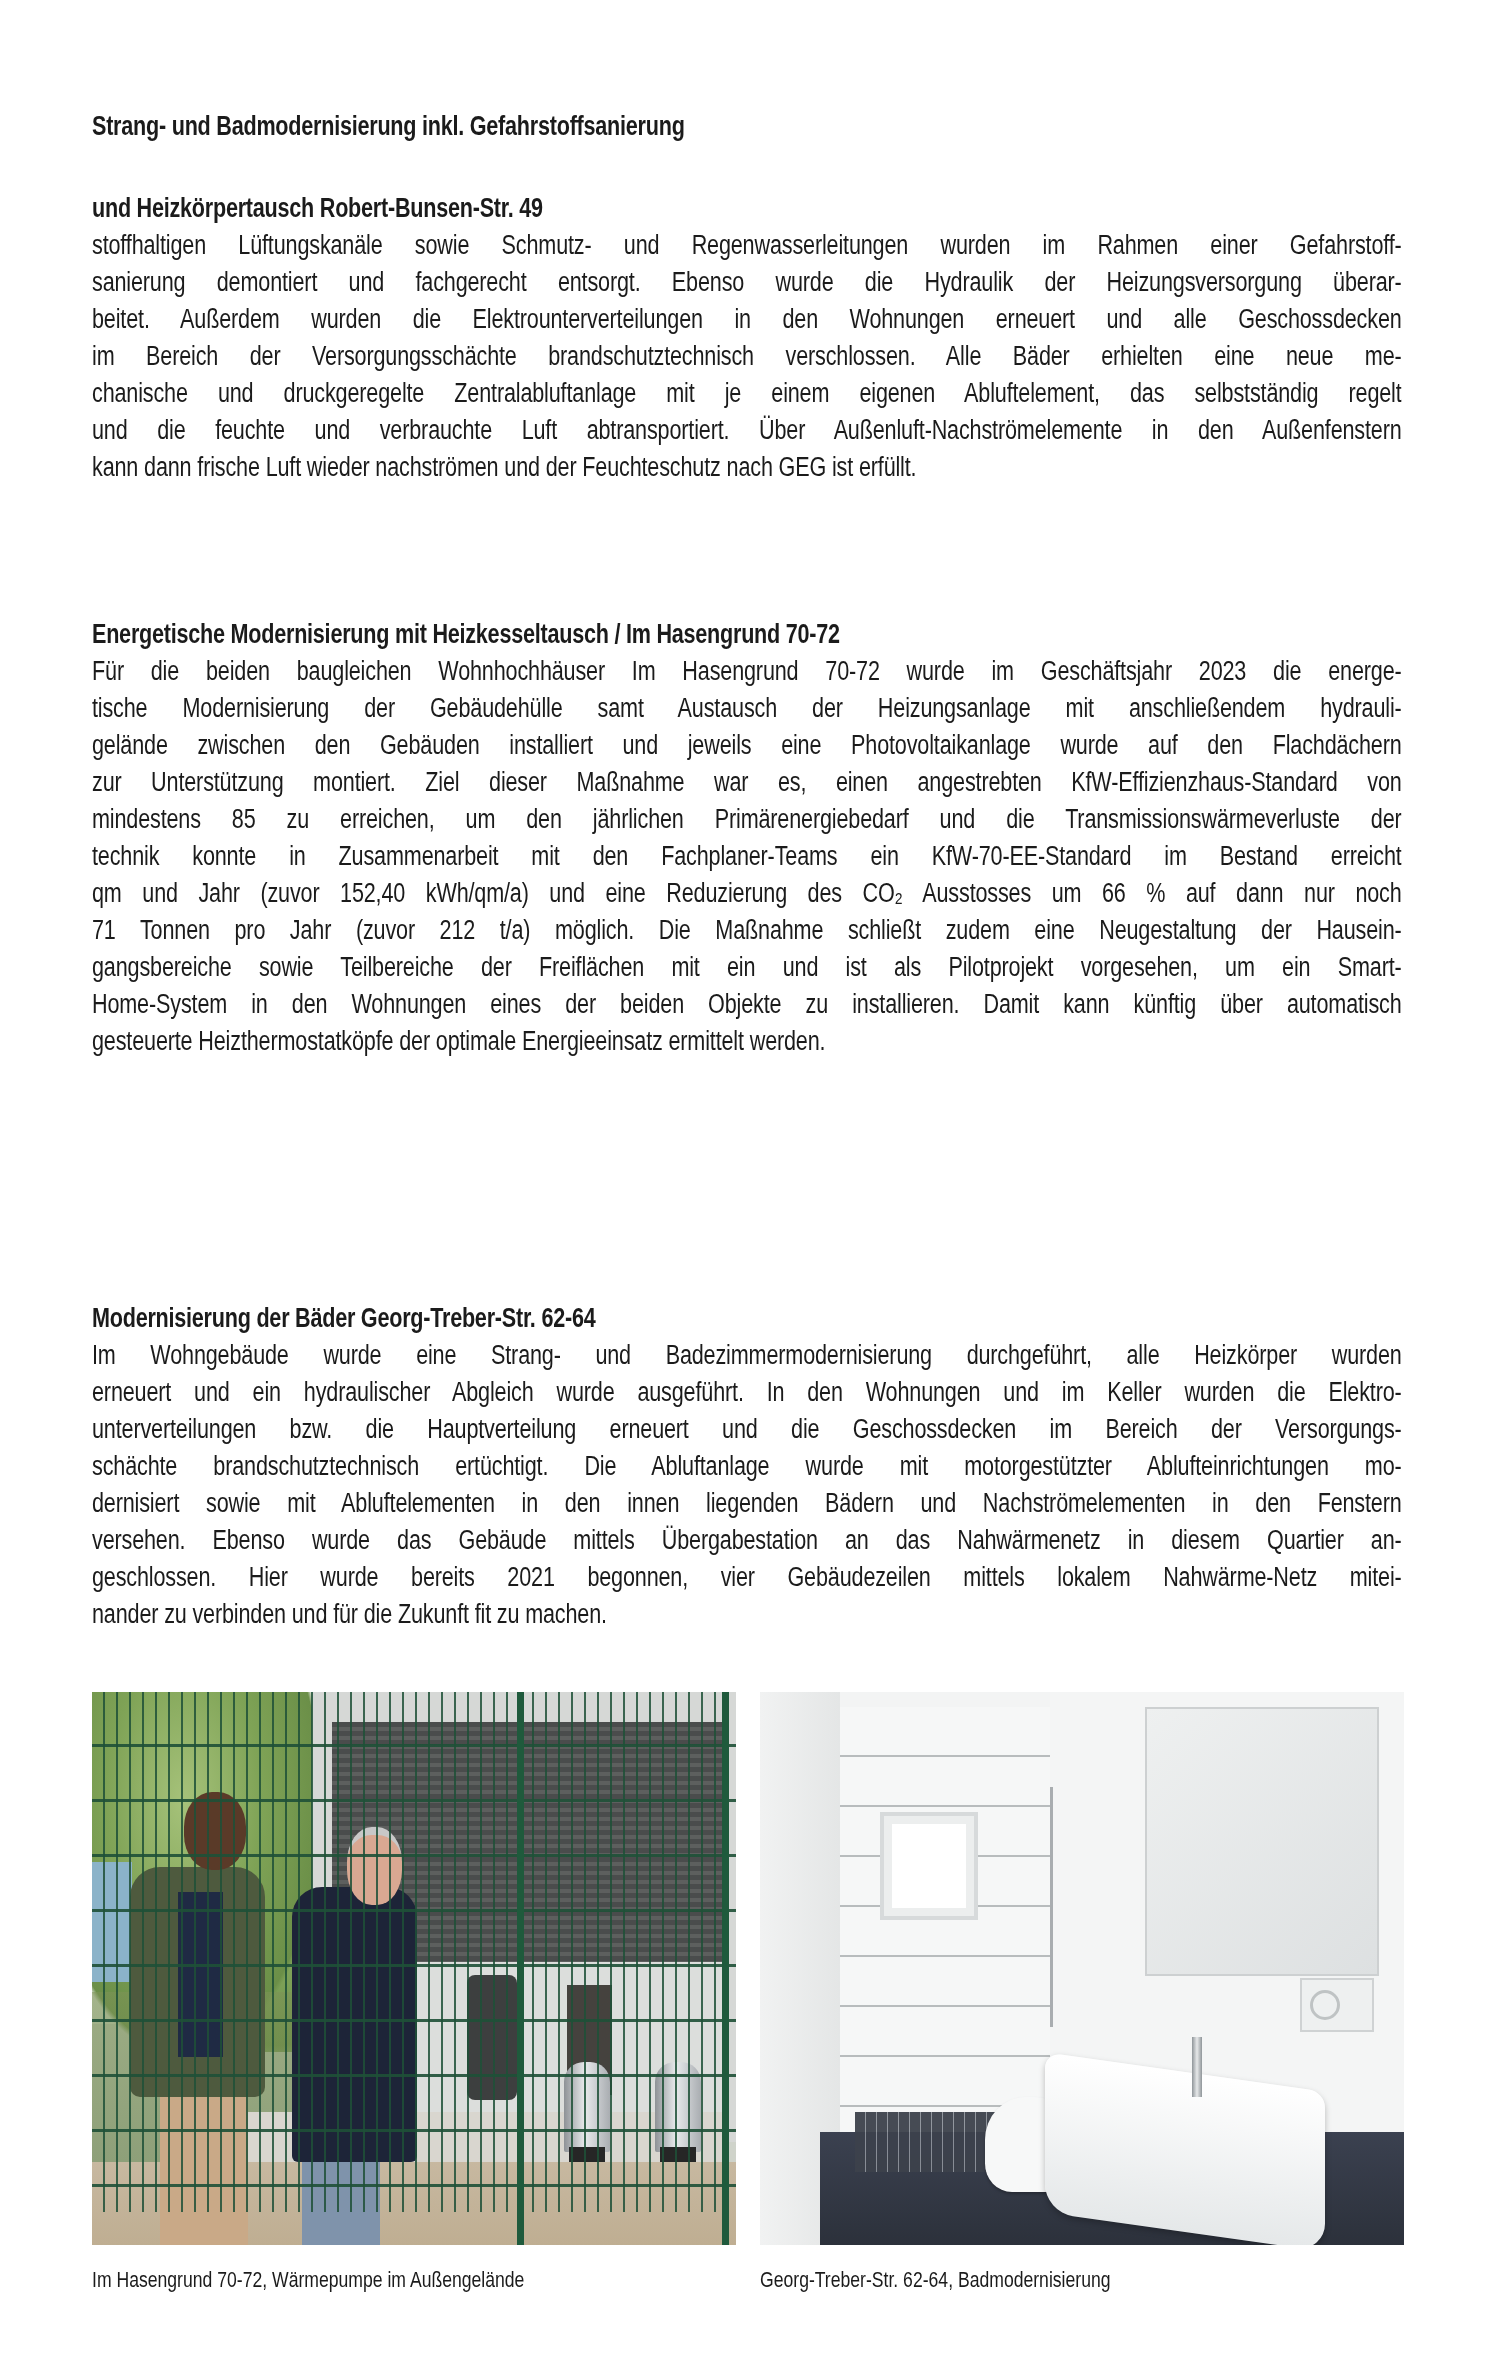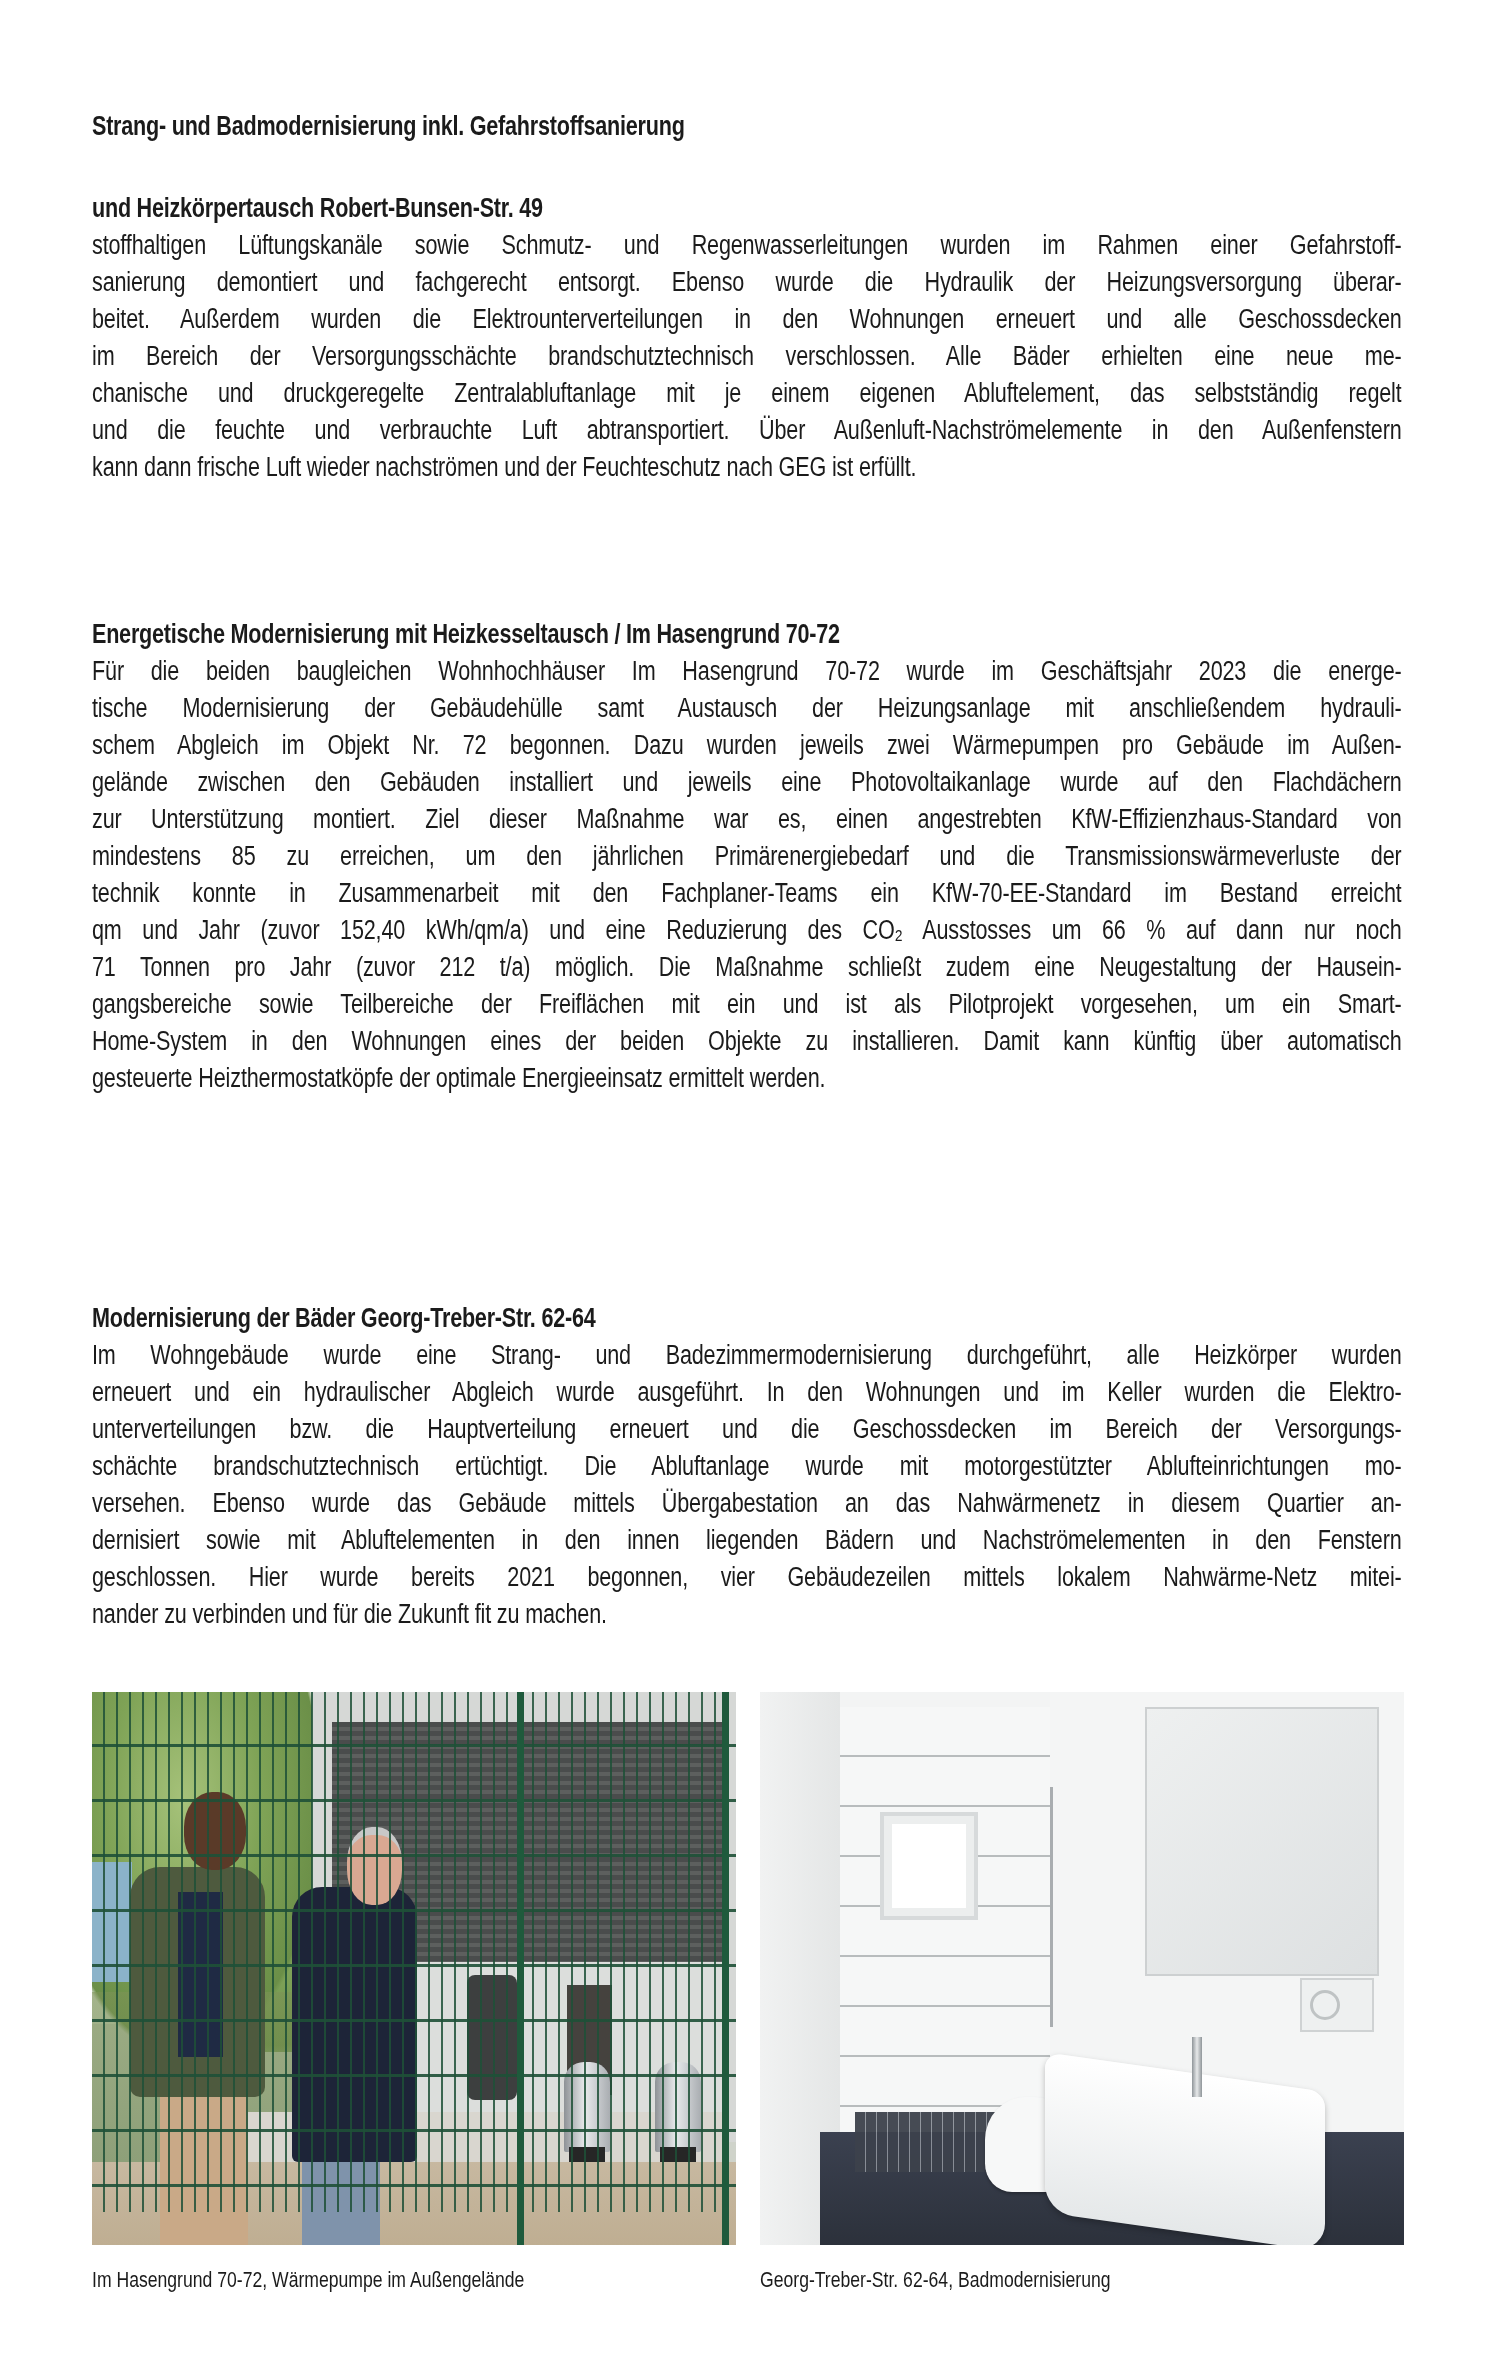--- a/index.html
+++ b/index.html
@@ -129,23 +129,20 @@
   <div class="line head">
       <span class="txt">Energetische Modernisierung mit Heizkesseltausch / Im Hasengrund 70-72</span>
     </div>
   <div class="line">
       <span class="txt">Für die beiden baugleichen Wohnhochhäuser Im Hasengrund 70-72 wurde im Geschäftsjahr 2023 die energe-</span>
     </div>
   <div class="line">
       <span class="txt">tische Modernisierung der Gebäudehülle samt Austausch der Heizungsanlage mit anschließendem hydrauli-</span>
     </div>
   <div class="line">
-      <span class="txt">schem Abgleich im Objekt Nr. 72 begonnen. Dazu wurden jeweils zwei Wärmepumpen pro Gebäude im Außen-</span>
-    </div>
-  <div class="line">
       <span class="txt">gelände zwischen den Gebäuden installiert und jeweils eine Photovoltaikanlage wurde auf den Flachdächern</span>
     </div>
   <div class="line">
       <span class="txt">zur Unterstützung montiert. Ziel dieser Maßnahme war es, einen angestrebten KfW-Effizienzhaus-Standard von</span>
     </div>
   <div class="line">
       <span class="txt">mindestens 85 zu erreichen, um den jährlichen Primärenergiebedarf und die Transmissionswärmeverluste der</span>
     </div>
   <div class="line">
       <span class="txt">technik konnte in Zusammenarbeit mit den Fachplaner-Teams ein KfW-70-EE-Standard im Bestand erreicht</span>
@@ -177,24 +174,24 @@
   <div class="line">
       <span class="txt">erneuert und ein hydraulischer Abgleich wurde ausgeführt. In den Wohnungen und im Keller wurden die Elektro-</span>
     </div>
   <div class="line">
       <span class="txt">unterverteilungen bzw. die Hauptverteilung erneuert und die Geschossdecken im Bereich der Versorgungs-</span>
     </div>
   <div class="line">
       <span class="txt">schächte brandschutztechnisch ertüchtigt. Die Abluftanlage wurde mit motorgestützter Ablufteinrichtungen mo-</span>
     </div>
   <div class="line">
+      <span class="txt">dernisiert sowie mit Abluftelementen in den innen liegenden Bädern und Nachströmelementen in den Fenstern</span>
+    </div>
+  <div class="line">
       <span class="txt">versehen. Ebenso wurde das Gebäude mittels Übergabestation an das Nahwärmenetz in diesem Quartier an-</span>
-    </div>
-  <div class="line">
-      <span class="txt">dernisiert sowie mit Abluftelementen in den innen liegenden Bädern und Nachströmelementen in den Fenstern</span>
     </div>
   <div class="line">
       <span class="txt">geschlossen. Hier wurde bereits 2021 begonnen, vier Gebäudezeilen mittels lokalem Nahwärme-Netz mitei-</span>
     </div>
   <div class="line last">
       <span class="txt">nander zu verbinden und für die Zukunft fit zu machen.</span>
     </div>
 </div>
 
 <div class="photo" id="photo1" title="Two men standing in front of a fenced outdoor heat pump unit">

